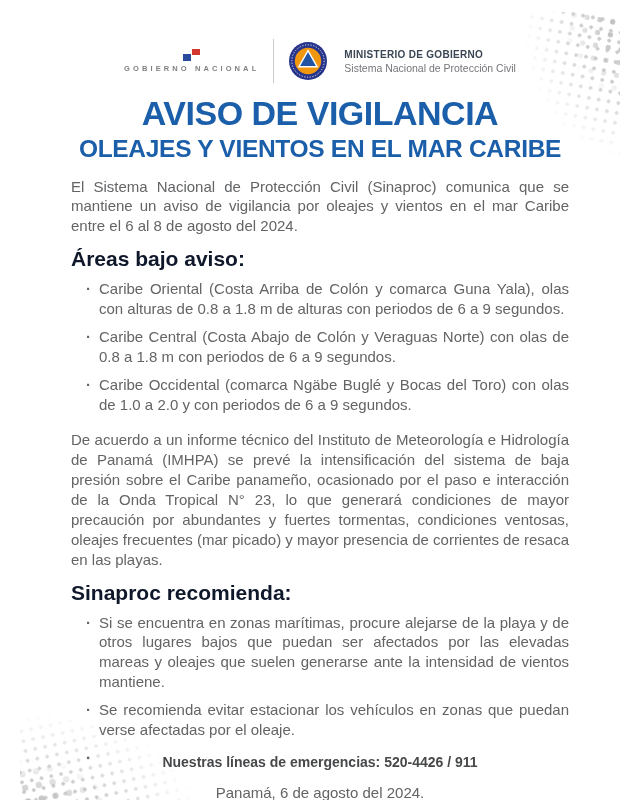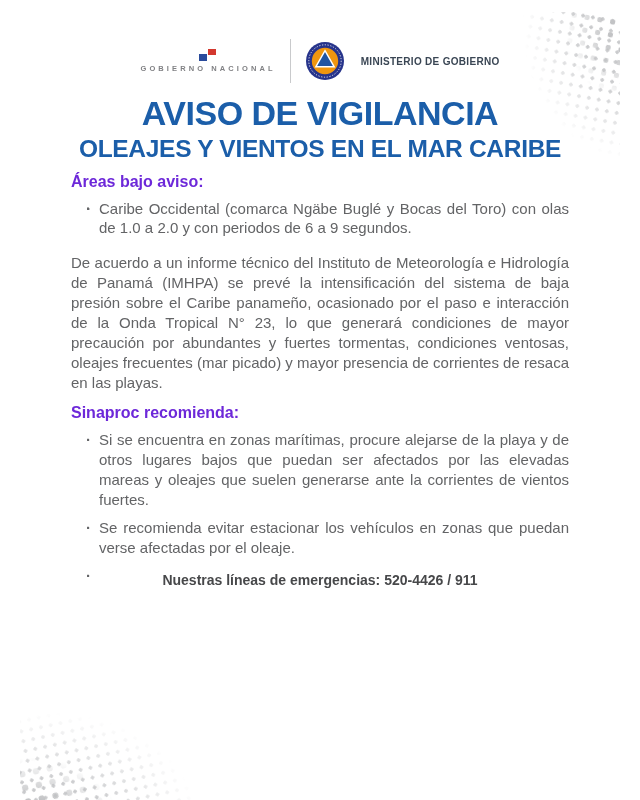--- a/index.html
+++ b/index.html
@@ -113,23 +113,23 @@
   .content { position: relative; padding: 0 51px; }
   .body-p {
     margin-top: 15px;
     font-size: 15px;
     line-height: 1.33;
     text-align: justify;
     color: #636466;
   }
   .section-h {
     margin-top: 11px;
-    font-size: 16px;
-    font-weight: 700;
-    color: #6d28d9;
+    font-size: 21px;
+    font-weight: 700;
+    color: #0f172a;
   }
   ul.blist { list-style: none; margin-top: 5px; }
   ul.blist li {
     position: relative;
     padding-left: 28px;
     margin-top: 8px;
     font-size: 15px;
     line-height: 1.33;
     text-align: justify;
     color: #636466;
@@ -176,41 +176,44 @@
     <div class="logo-divider"></div>
     <div class="logo-right">
       <svg width="40" height="40" viewBox="0 0 40 40">
         <circle cx="20" cy="20" r="19" fill="#27348b"></circle>
         <circle cx="20" cy="20" r="16.2" fill="none" stroke="#ffffff" stroke-width="1" stroke-dasharray="1.2,1.6" opacity="0.85"></circle>
         <circle cx="20" cy="20" r="13.2" fill="#f0960f"></circle>
         <polygon points="20,9.6 29.2,25.8 10.8,25.8" fill="#2155a3" stroke="#ffffff" stroke-width="1.4"></polygon>
       </svg>
       <div>
         <div class="ministry-line">MINISTERIO DE GOBIERNO</div>
+        <div class="sinaproc-line">Sistema Nacional de Protección Civil</div>
       </div>
     </div>
   </div>
 
   <h1 class="title">AVISO DE VIGILANCIA</h1>
   <h2 class="subtitle">OLEAJES Y VIENTOS EN EL MAR CARIBE</h2>
 
   <div class="content">
+    <p class="body-p">El Sistema Nacional de Protección Civil (Sinaproc) comunica que se mantiene un aviso de vigilancia por oleajes y vientos en el mar Caribe entre el 6 al 8 de agosto del 2024.</p>
 
     <h3 class="section-h">Áreas bajo aviso:</h3>
     <ul class="blist">
-      <li><span class="marker">·</span></li>
-      <li><span class="marker">·</span></li>
+      <li><span class="marker">·</span><span>Caribe Oriental (Costa Arriba de Colón y comarca Guna Yala), olas con alturas de 0.8 a 1.8 m de alturas con periodos de 6 a 9 segundos.</span></li>
+      <li><span class="marker">·</span><span>Caribe Central (Costa Abajo de Colón y Veraguas Norte) con olas de 0.8 a 1.8 m con periodos de 6 a 9 segundos.</span></li>
       <li><span class="marker">·</span><span>Caribe Occidental (comarca Ngäbe Buglé y Bocas del Toro) con olas de 1.0 a 2.0 y con periodos de 6 a 9 segundos.</span></li>
     </ul>
 
     <p class="body-p">De acuerdo a un informe técnico del Instituto de Meteorología e Hidrología de Panamá (IMHPA) se prevé la intensificación del sistema de baja presión sobre el Caribe panameño, ocasionado por el paso e interacción de la Onda Tropical N° 23, lo que generará condiciones de mayor precaución por abundantes y fuertes tormentas, condiciones ventosas, oleajes frecuentes (mar picado) y mayor presencia de corrientes de resaca en las playas.</p>
 
     <h3 class="section-h">Sinaproc recomienda:</h3>
     <ul class="blist">
-      <li><span class="marker">·</span><span>Si se encuentra en zonas marítimas, procure alejarse de la playa y de otros lugares bajos que puedan ser afectados por las elevadas mareas y oleajes que suelen generarse ante la corrientes de vientos fuertes.</span></li>
+      <li><span class="marker">·</span><span>Si se encuentra en zonas marítimas, procure alejarse de la playa y de otros lugares bajos que puedan ser afectados por las elevadas mareas y oleajes que suelen generarse ante la intensidad de vientos mantiene.</span></li>
       <li><span class="marker">·</span><span>Se recomienda evitar estacionar los vehículos en zonas que puedan verse afectadas por el oleaje.</span></li>
       <li><span class="marker">·</span></li>
     </ul>
 
     <p class="emergency">Nuestras líneas de emergencias: 520-4426 / 911</p>
+    <p class="dateline">Panamá, 6 de agosto del 2024.</p>
   </div>
 
 </div>
 
 </body></html>

